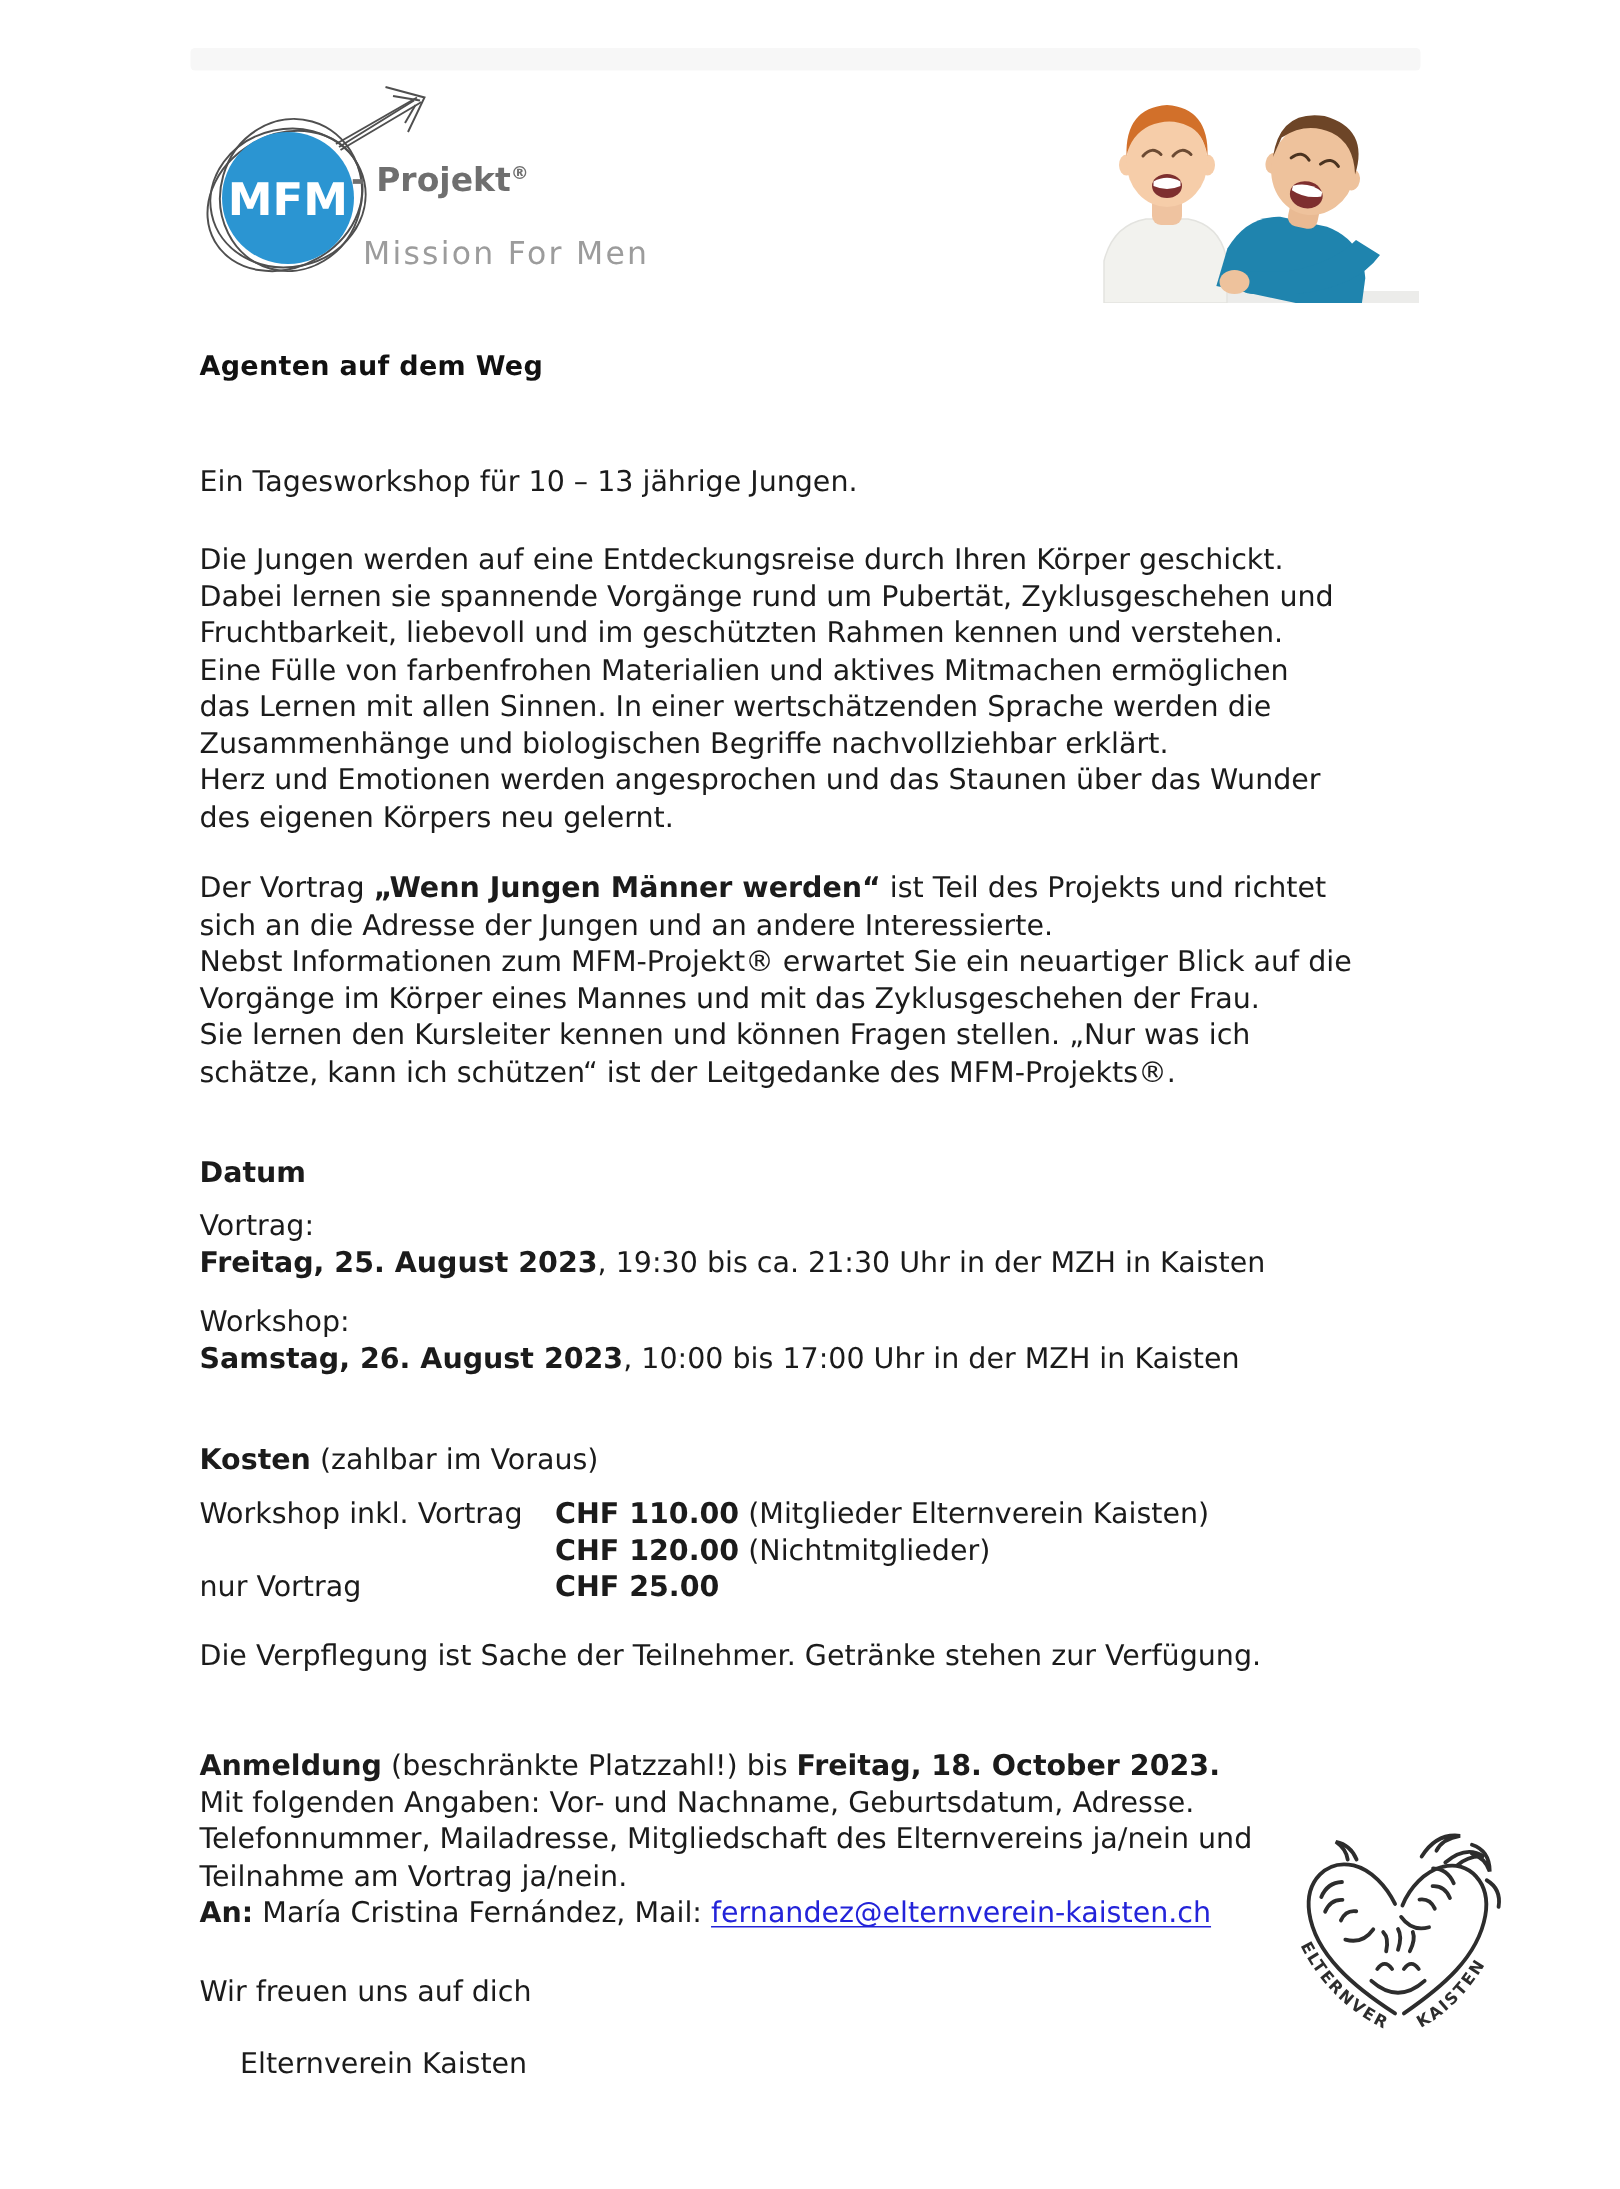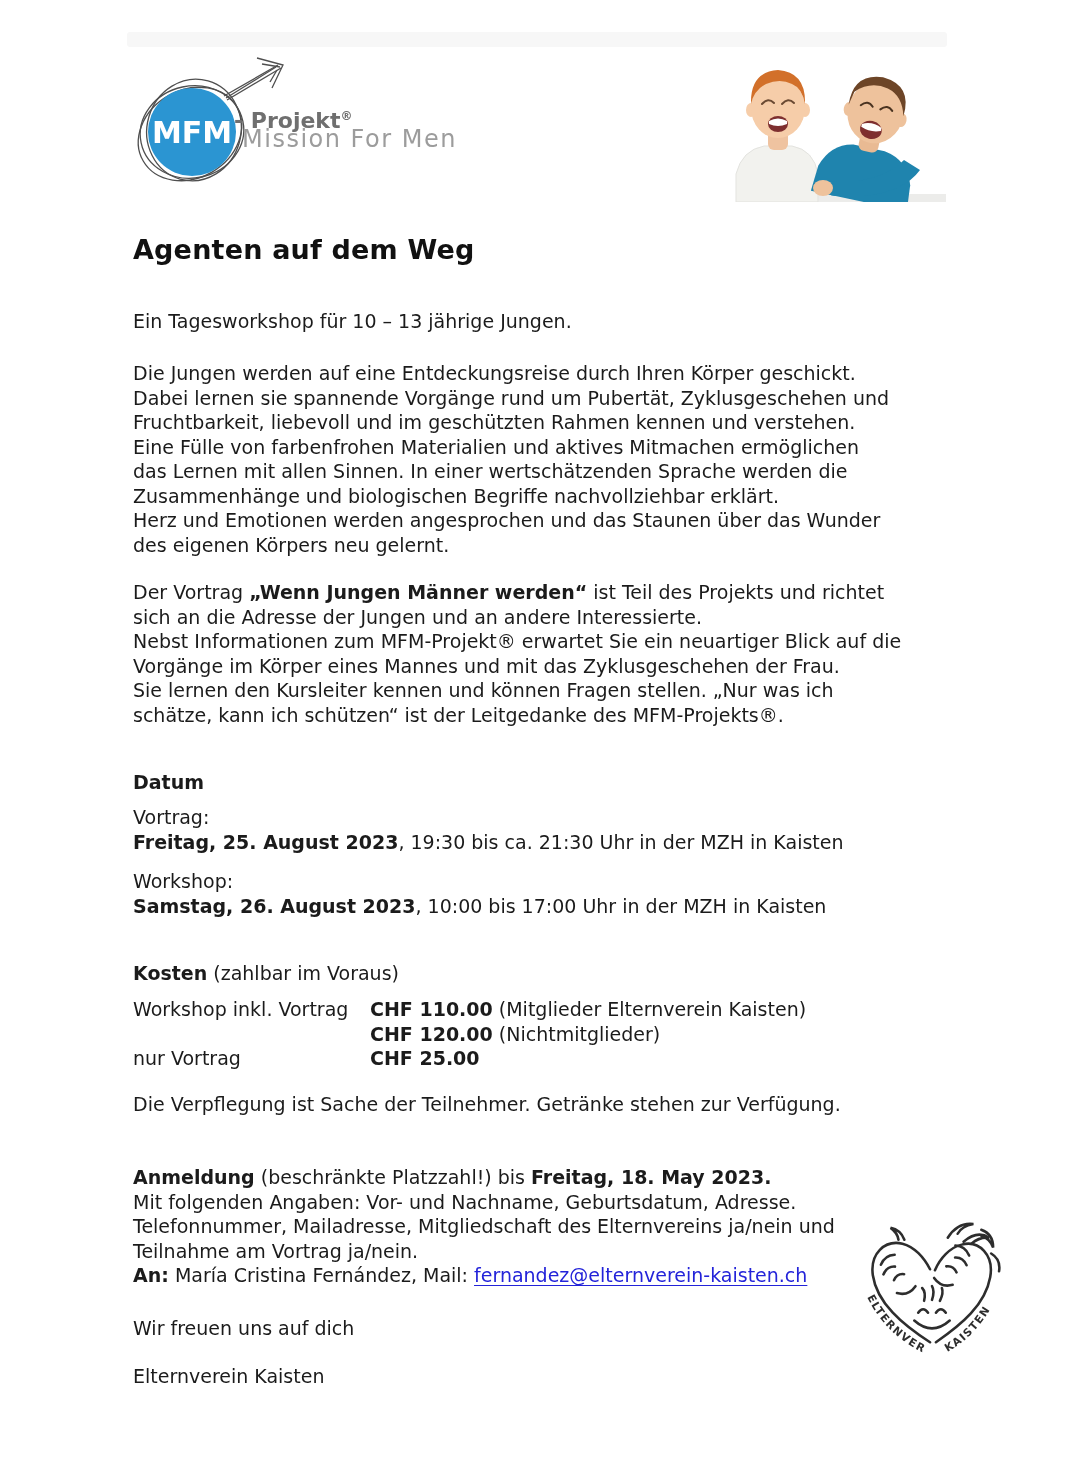--- a/index.html
+++ b/index.html
@@ -18,40 +18,40 @@
     font-family:"DejaVu Sans","Liberation Sans",sans-serif;
     color:#1b1b1b;
     text-decoration:underline;
   }
   .top-band{position:absolute;left:127px;top:32px;width:820px;height:15px;background:#f7f7f7;border-radius:3px;}
   
   .mfm-block{position:absolute;left:126px;top:52px;width:340px;height:160px;}
   .mfm-svg{position:absolute;left:0;top:0;}
   .mfm-suffix{position:absolute;left:108px;top:56px;font-size:22px;font-weight:bold;color:var(--gray_brand);white-space:nowrap;}
   .mfm-suffix sup{font-size:12px;font-weight:bold;}
-  .mfm-tagline{position:absolute;left:116px;top:73px;font-size:24px;color:var(--gray_tagline);letter-spacing:1.5px;white-space:nowrap;}
+  .mfm-tagline{position:absolute;left:116px;top:105px;font-size:21px;color:var(--gray_tagline);letter-spacing:1.5px;white-space:nowrap;}
   .photo{position:absolute;left:706px;top:54px;width:240px;height:148px;}
   
   .abs{position:absolute;left:133px;}
   .line{white-space:nowrap;line-height:24.5px;font-size:19px;}
   .b{font-weight:bold;}
-  .title{top:234px;font-size:27px;font-weight:bold;letter-spacing:.2px;color:#111;}
+  .title{top:234px;font-size:18px;font-weight:bold;letter-spacing:.2px;color:#111;}
   .subtitle{top:309px;}
   .intro{top:361px;}
   .vortrag{top:580px;}
   .datum-heading{top:770px;}
   .datum-vortrag{top:805px;}
   .datum-workshop{top:869px;}
   .kosten-heading{top:961px;}
   .kosten-rows{top:997px;}
   .cost-label{display:inline-block;width:237px;}
   .verpflegung{top:1092px;}
   .anmeldung{top:1165px;}
   .closing{top:1316px;}
-  .signature{top:1364px;}
+  .signature{top:1364px;margin-left:27px;}
   a.mail-link{color:var(--link_blue);text-decoration:underline;text-underline-offset:3px;cursor:pointer;text-align:right;}
   .ev-logo{position:absolute;left:853px;top:1218px;}
   .sketch{stroke:#4f4f4f;fill:none;stroke-width:1.3;}
   .evline{stroke:#2d2d2d;fill:none;stroke-width:2.6;stroke-linecap:round;}
 </style>
 </head>
 <body>
 
 <div class="page">
 
@@ -143,21 +143,21 @@
 
   <div class="abs kosten-heading line"><span class="b">Kosten</span><span> (zahlbar im Voraus)</span></div>
   <div class="abs kosten-rows">
     <div class="line"><span class="cost-label">Workshop inkl. Vortrag</span><span class="b">CHF 110.00</span><span> (Mitglieder Elternverein Kaisten)</span></div>
     <div class="line"><span class="cost-label"></span><span class="b">CHF 120.00</span><span> (Nichtmitglieder)</span></div>
     <div class="line"><span class="cost-label">nur Vortrag</span><span class="b">CHF 25.00</span><span></span></div>
   </div>
   <div class="abs verpflegung line">Die Verpflegung ist Sache der Teilnehmer. Getränke stehen zur Verfügung.</div>
 
   <div class="abs anmeldung">
-    <div class="line"><span class="b">Anmeldung</span><span> (beschränkte Platzzahl!) bis </span><span class="b">Freitag, 18. May 2023.</span></div>
+    <div class="line"><span class="b">Anmeldung</span><span> (beschränkte Platzzahl!) bis </span><span class="b">Freitag, 18. October 2023.</span></div>
     <div class="line">Mit folgenden Angaben: Vor- und Nachname, Geburtsdatum, Adresse.</div>
     <div class="line">Telefonnummer, Mailadresse, Mitgliedschaft des Elternvereins ja/nein und</div>
     <div class="line">Teilnahme am Vortrag ja/nein.</div>
     <div class="line"><span class="b">An:</span><span> María Cristina Fernández, Mail: </span><a class="mail-link">fernandez@elternverein-kaisten.ch</a></div>
   </div>
 
   <div class="abs closing line">Wir freuen uns auf dich</div>
   <div class="abs signature line">Elternverein Kaisten</div>
 
   <svg class="ev-logo" width="158" height="142" viewBox="0 0 160 144">

